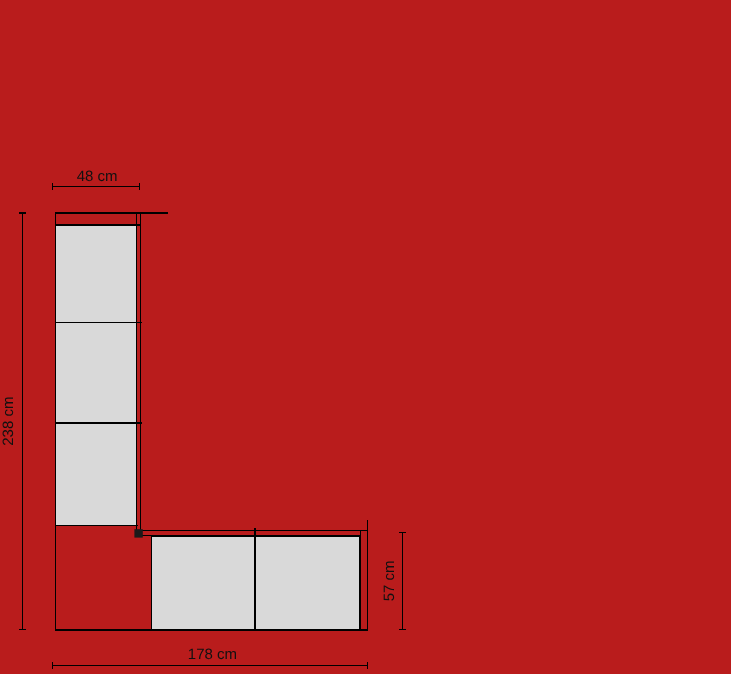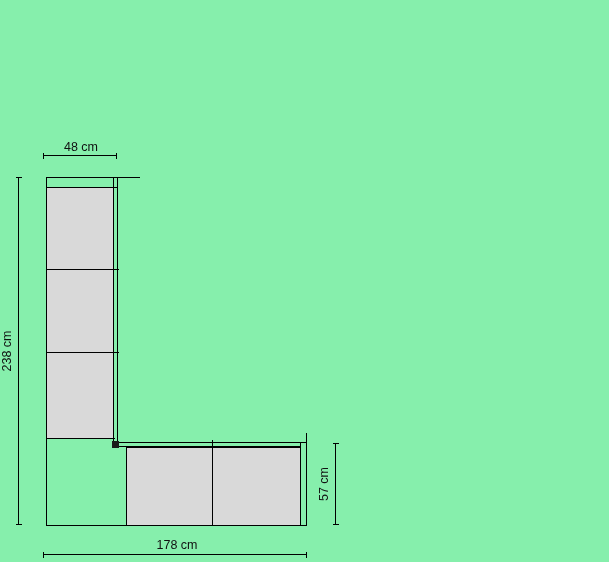--- a/index.html
+++ b/index.html
@@ -4,21 +4,21 @@
 <style>
   html, body {
     margin: 0;
     padding: 0;
     background: #ffffff;
   }
   #canvas {
     position: relative;
     width: 609px;
     height: 562px;
-    background: #86efac;
+    background: #b91c1c;
     font-family: "Liberation Sans", sans-serif;
   }
   svg { display: block; }
   .fline {            
     stroke: #000000;
     stroke-width: 1;
     fill: none;
     shape-rendering: crispEdges;
   }
   .panel {            

